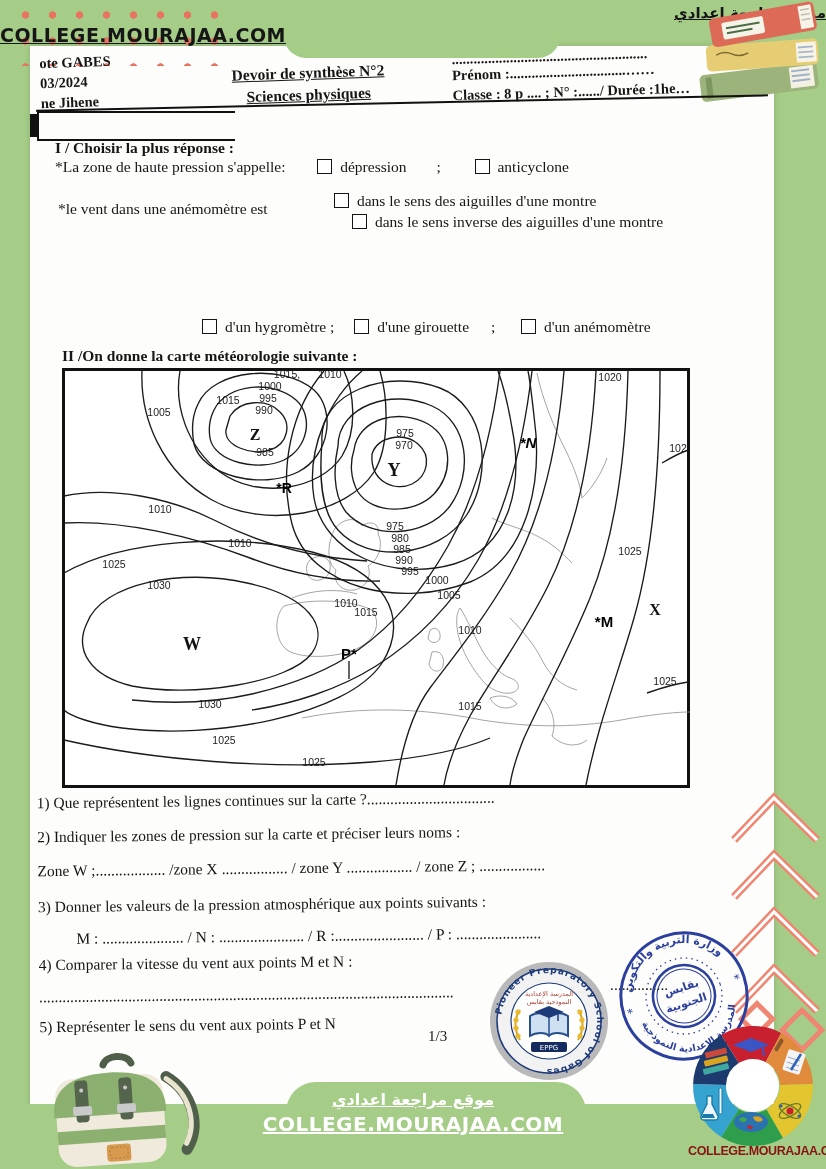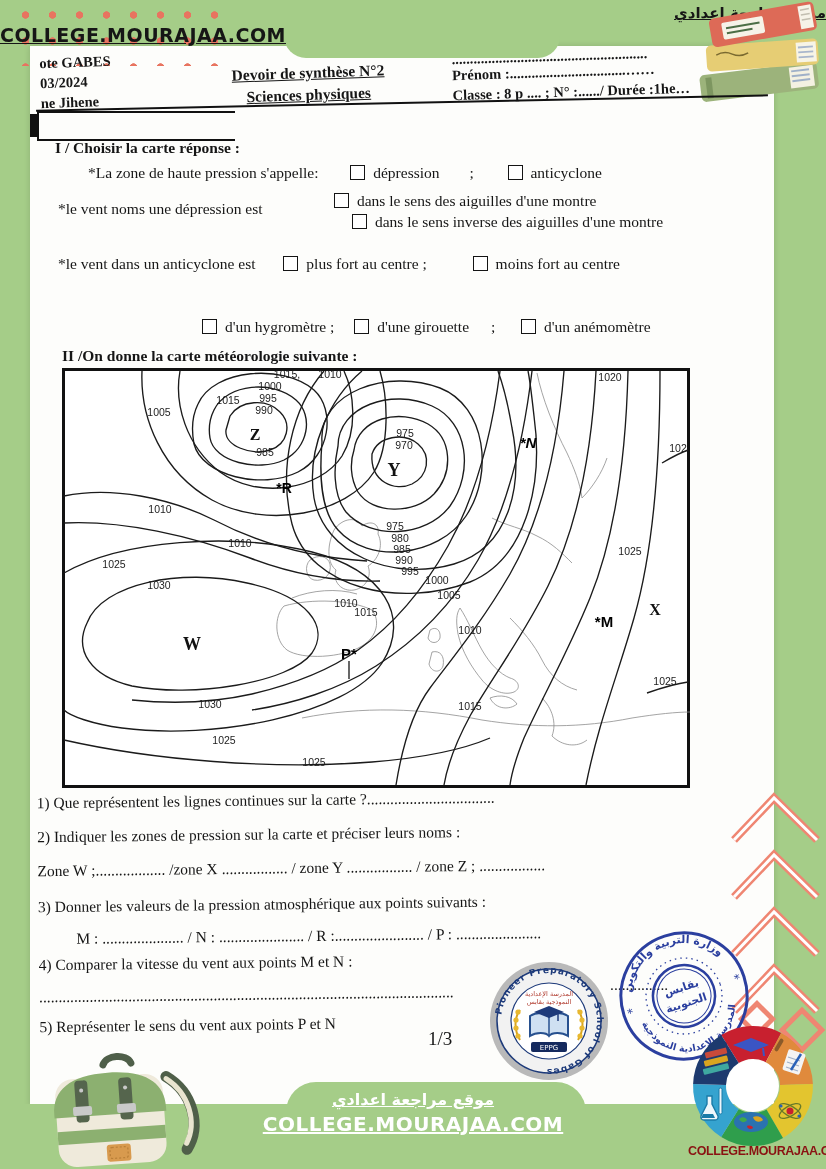--- a/index.html
+++ b/index.html
@@ -85,48 +85,41 @@
   <div class="abs hdr-right">
     <div style="overflow:hidden;height:16px;">......................................................</div>
     <div>Prénom :................................……</div>
     <div>Classe : 8 p .... ; N° :....../ Durée :1he…</div>
   </div>
   <div class="abs hdr-rule"></div>
 
   <div class="abs blob"></div>
   <div class="abs exo-box"></div>
 
-  <div class="abs body-txt" style="left:55px;top:139px;font-weight:bold;">I / Choisir la carte réponse :</div>
-
-  <div class="abs body-txt qline" style="left:55px;top:164px;margin-left:33px;">
+  <div class="abs body-txt" style="left:55px;top:139px;font-weight:bold;">I / Choisir la plus réponse :</div>
+
+  <div class="abs body-txt qline" style="left:55px;top:158px;">
     <span>*La zone de haute pression s'appelle:</span>
     <span class="cb" style="margin-left:28px;"></span>
     <span>dépression</span>
     <span style="margin:0 26px;">;</span>
     <span class="cb"></span>
     <span>anticyclone</span>
   </div>
 
-  <div class="abs body-txt" style="left:58px;top:200px;">*le vent noms une dépression est</div>
+  <div class="abs body-txt" style="left:58px;top:200px;">*le vent dans une anémomètre est</div>
   <div class="abs body-txt qline" style="left:348px;top:213px;">
     <span class="cb"></span>
     <span>dans le sens  inverse des aiguilles d'une montre</span>
   </div>
   <div class="abs body-txt qline" style="left:330px;top:192px;">
     <span class="cb"></span>
     <span>dans le sens des aiguilles d'une montre</span>
   </div>
 
-  <div class="abs body-txt qline" style="left:58px;top:255px;">
-    <span>*le vent dans un anticyclone est</span>
-    <span class="cb" style="margin-left:24px;"></span>
-    <span>plus fort au centre  ;</span>
-    <span class="cb" style="margin-left:42px;"></span>
-    <span>moins fort au centre</span>
-  </div>
 
   <div class="abs body-txt" style="left:62px;top:347px;font-weight:bold;">II /On donne la carte météorologie suivante :</div>
 
   <div class="abs body-txt qline" style="left:198px;top:318px;">
     <span class="cb"></span>
     <span>d'un hygromètre ;</span>
     <span class="cb" style="margin-left:16px;"></span>
     <span>d'une girouette</span>
     <span style="margin:0 18px;">;</span>
     <span class="cb"></span>
@@ -246,21 +239,21 @@
     <div style="margin-bottom:16px;">1) Que représentent les lignes continues sur la carte ?.................................</div>
     <div style="margin-bottom:16px;">2) Indiquer les zones de pression sur la carte et préciser leurs noms :</div>
     <div style="margin-bottom:18px;white-space:nowrap;overflow:hidden;">Zone W ;..................   /zone X  ................. /  zone Y ................. / zone Z ; .................</div>
     <div style="margin-bottom:14px;">3) Donner les valeurs de  la pression atmosphérique aux points suivants :</div>
     <div style="margin-bottom:8px;margin-left:38px;white-space:nowrap;overflow:hidden;">M : ..................... / N : ...................... / R :....................... / P : ......................</div>
     <div style="margin-bottom:14px;">4) Comparer la vitesse du vent aux points  M et N :</div>
     <div style="margin-bottom:12px;white-space:nowrap;overflow:hidden;width:560px;">...........................................................................................................</div>
     <div>5) Représenter le sens du vent aux points  P et N</div>
   </div>
   <div class="abs quests" style="left:610px;top:976px;width:90px;overflow:hidden;white-space:nowrap;">...............</div>
-  <div class="abs quests" style="left:428px;top:1028px;font-size:19px;">1/3</div>
+  <div class="abs quests" style="left:428px;top:1028px;font-size:15px;">1/3</div>
 
   <svg class="abs" style="left:722px;top:786px" width="104" height="300" viewBox="0 0 104 300">
     <g>
       <polyline points="12,54 52,12 95,54" fill="none" stroke="#ef8672" stroke-width="8"></polyline>
       <polyline points="12,54 52,12 95,54" fill="none" stroke="#ffffff" stroke-width="3"></polyline>
     </g>
     <g>
       <polyline points="12,111 52,69 95,111" fill="none" stroke="#ef8672" stroke-width="8"></polyline>
       <polyline points="12,111 52,69 95,111" fill="none" stroke="#ffffff" stroke-width="3"></polyline>
     </g>

